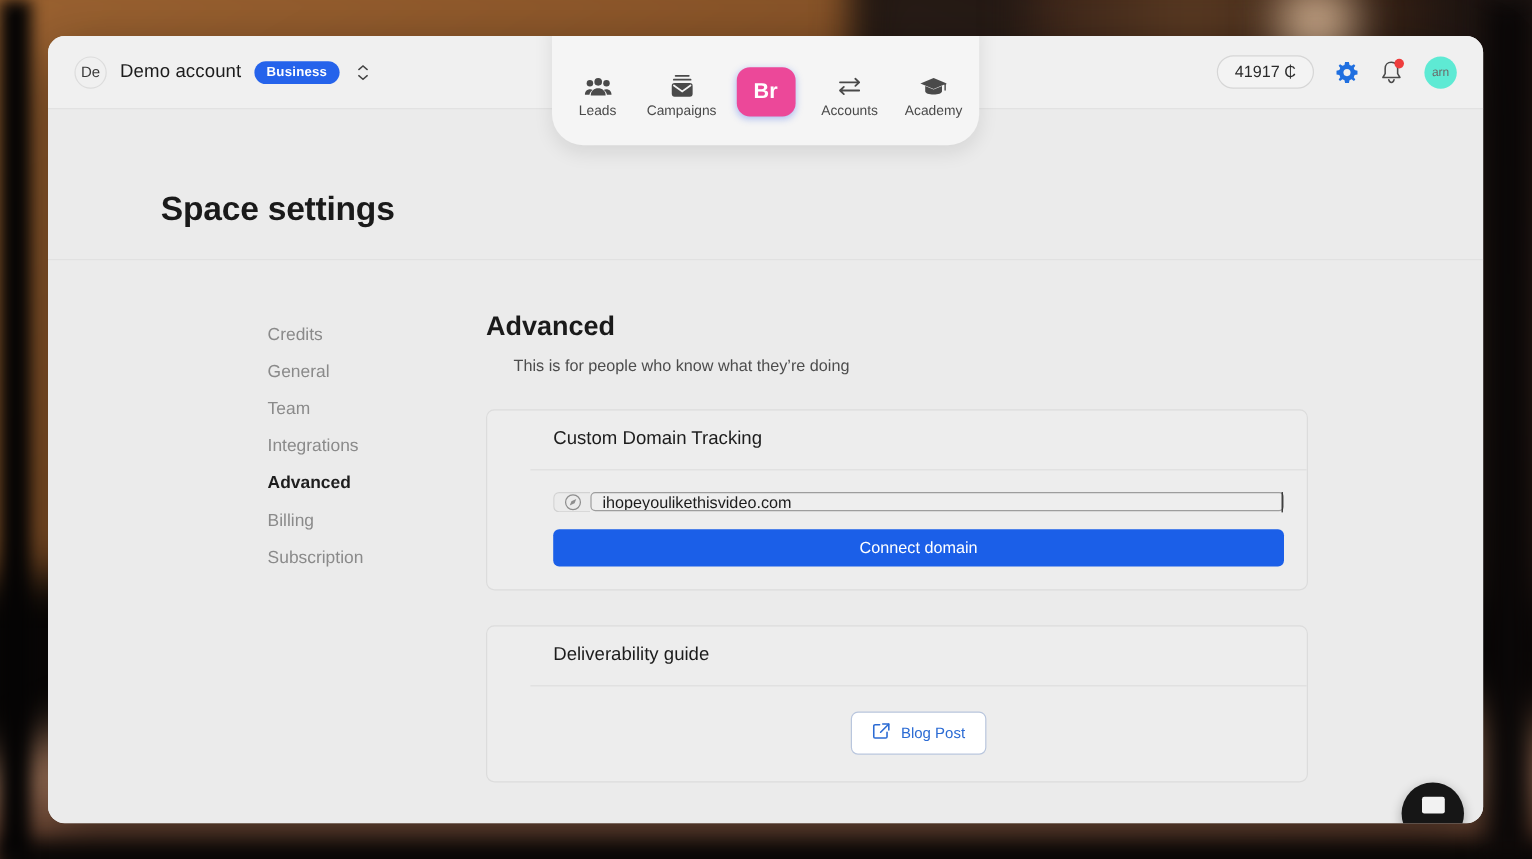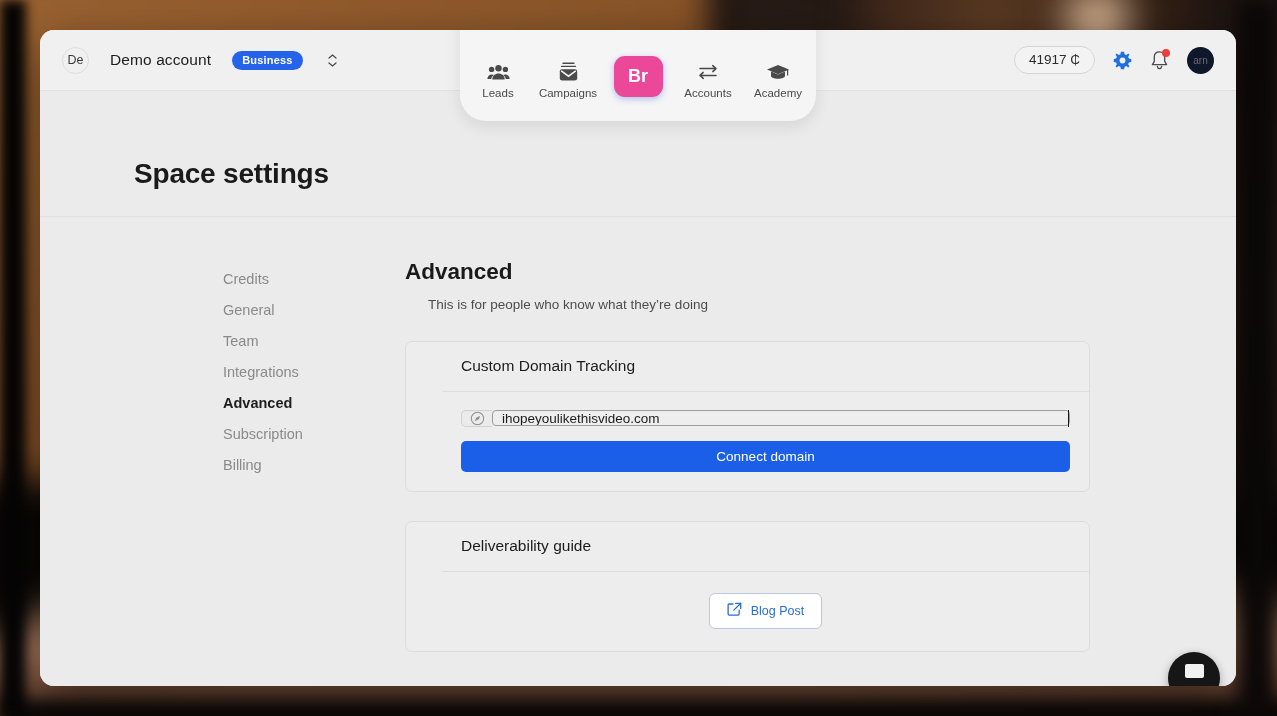--- a/index.html
+++ b/index.html
@@ -66,21 +66,21 @@
   #topbar {
     position: relative;
     height: 61px;
     background: #f0f0f0;
     display: flex;
     align-items: center;
     border-bottom: 1px solid #e2e2e2;
   }
 
   .account-zone {
-    display: flex; align-items: center; gap: 21px;
+    display: flex; align-items: center; gap: 11px;
     padding-left: 22px;
   }
   .acct-avatar {
     width: 27px; height: 27px; border-radius: 50%;
     border: 1px solid #dcdcdc;
     background: #f0f0f0;
     display: flex; align-items: center; justify-content: center;
     font-size: 12.5px; color: #3a3a3a;
   }
   .acct-name { font-size: 15.5px; color: #1c1c1c; letter-spacing: .1px; }
@@ -146,21 +146,21 @@
     white-space: nowrap;
   }
   .ic-btn { cursor: pointer; display: flex; align-items: center; position: relative; }
   .bell-dot {
     position: absolute; right: -1px; top: -1px;
     width: 8px; height: 8px; border-radius: 50%;
     background: #ef3d3d;
   }
   .user-avatar {
     width: 27px; height: 27px; border-radius: 50%;
-    background: #0f172a;
+    background: #5eead4;
     display: flex; align-items: center; justify-content: center;
     font-size: 10px; color: #6a6a6a;
     cursor: pointer;
   }
 
   
   #title-band {
     height: 126px;
     background: #ebebeb;
     border-bottom: 1px solid #dfdfdf;
@@ -387,22 +387,22 @@
   </div>
 
   <div id="body-area">
 
     <div id="side-nav">
       <div class="side-item">Credits</div>
       <div class="side-item">General</div>
       <div class="side-item">Team</div>
       <div class="side-item">Integrations</div>
       <div class="side-item active">Advanced</div>
+      <div class="side-item">Billing</div>
       <div class="side-item">Subscription</div>
-      <div class="side-item">Billing</div>
     </div>
 
     <div id="content">
       <div id="content-h">Advanced</div>
       <div id="content-sub">This is for people who know what they’re doing</div>
 
       <div class="card">
         <div class="card-head">Custom Domain Tracking</div>
         <div class="card-body">
           <div class="domain-row">

